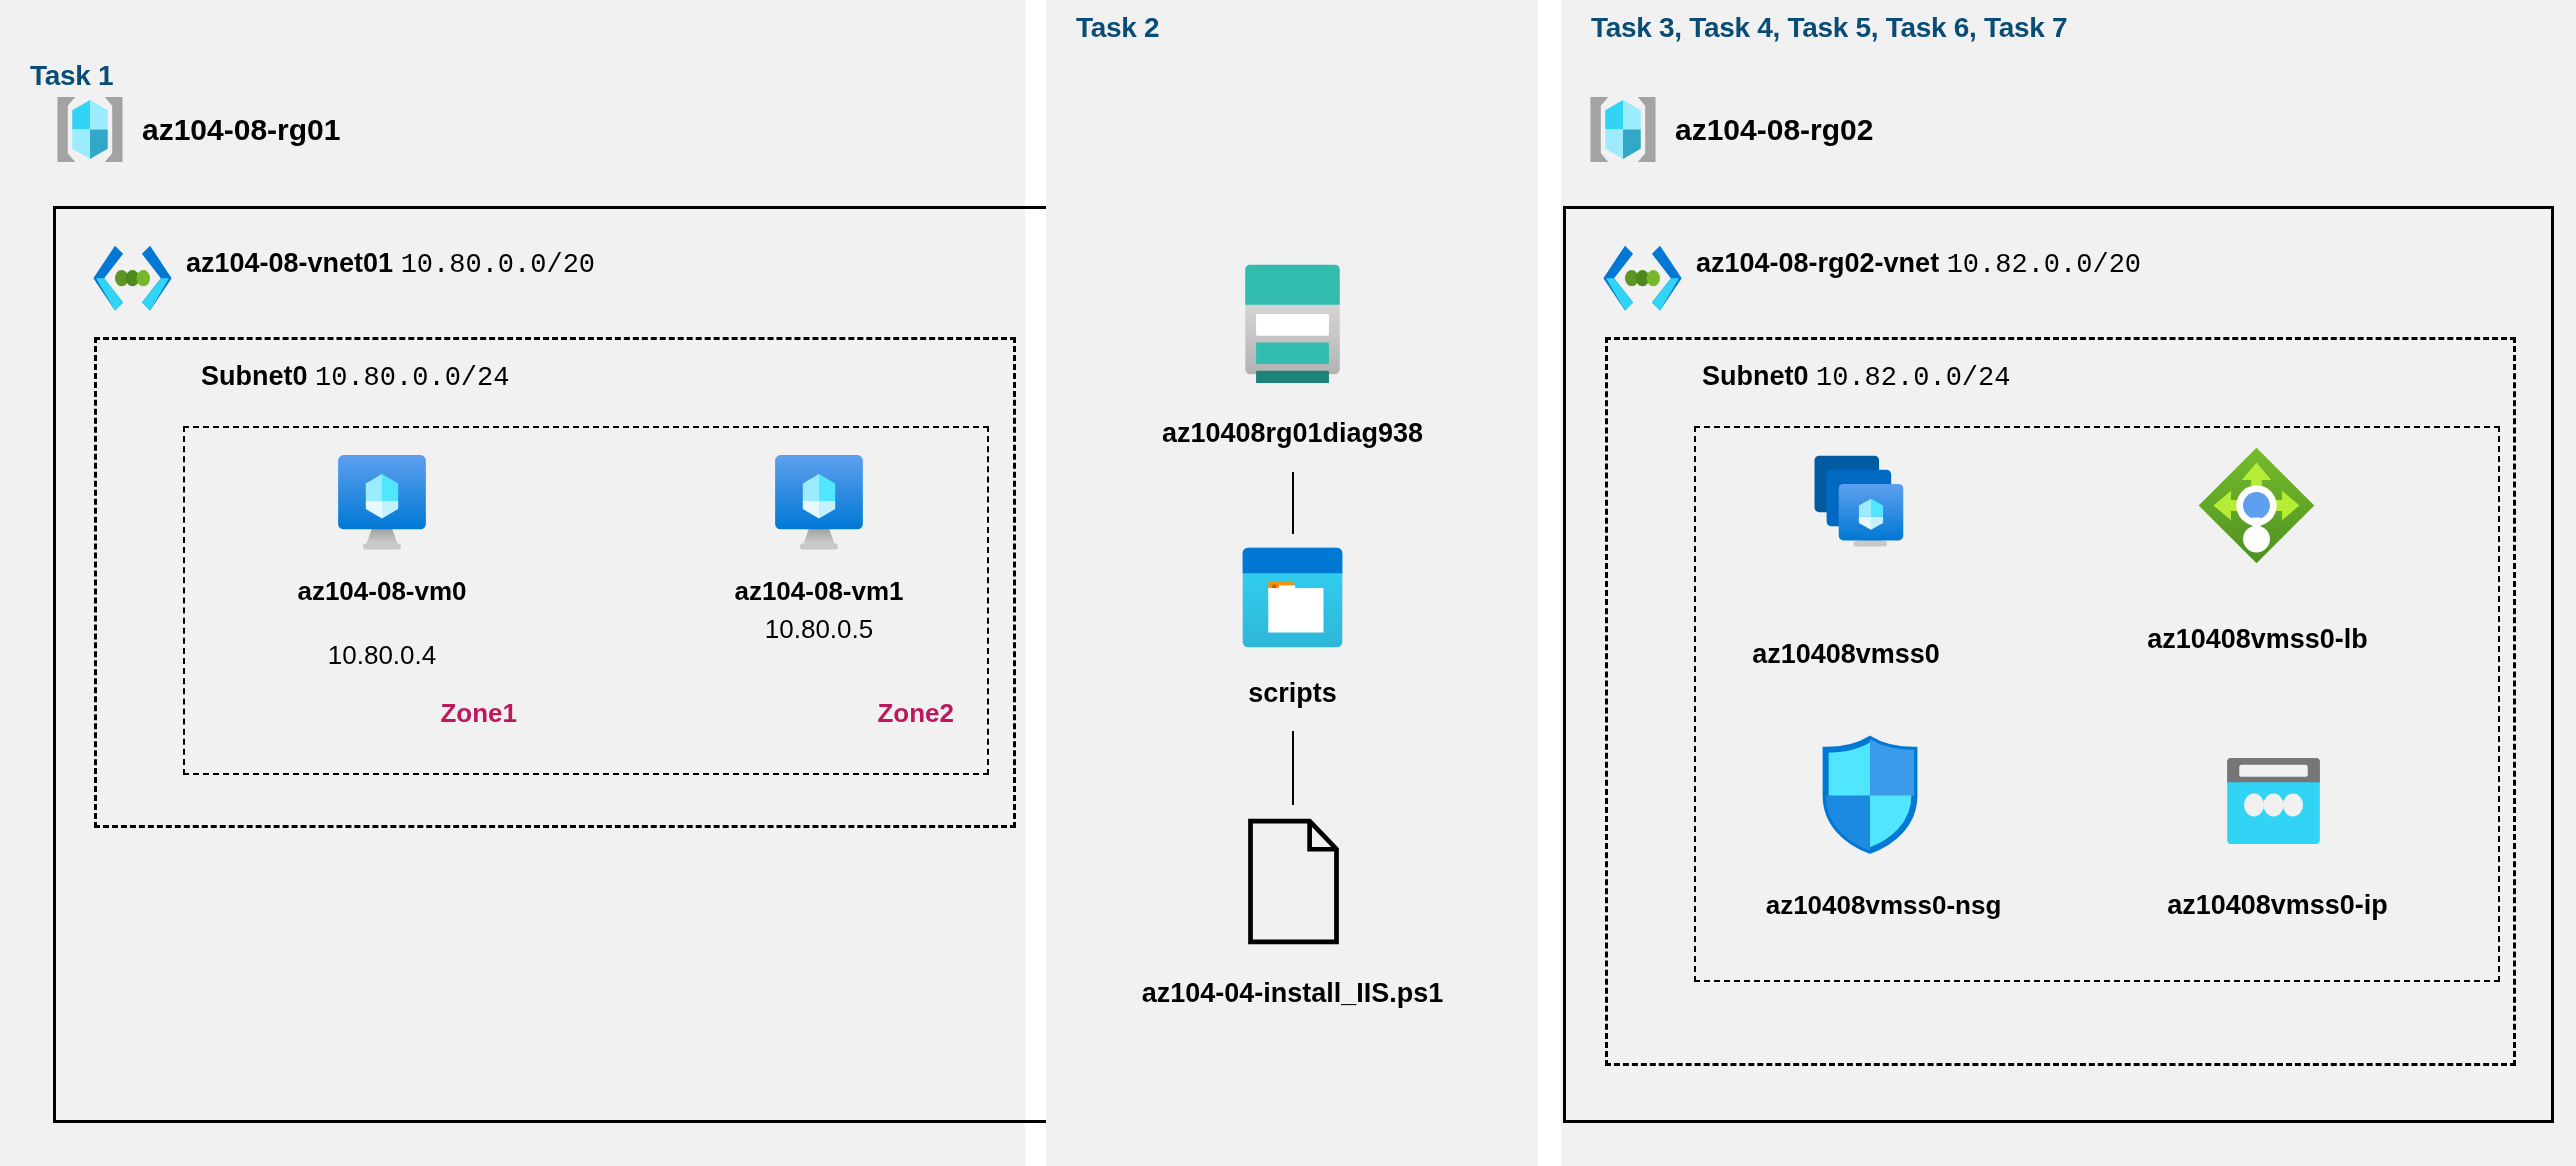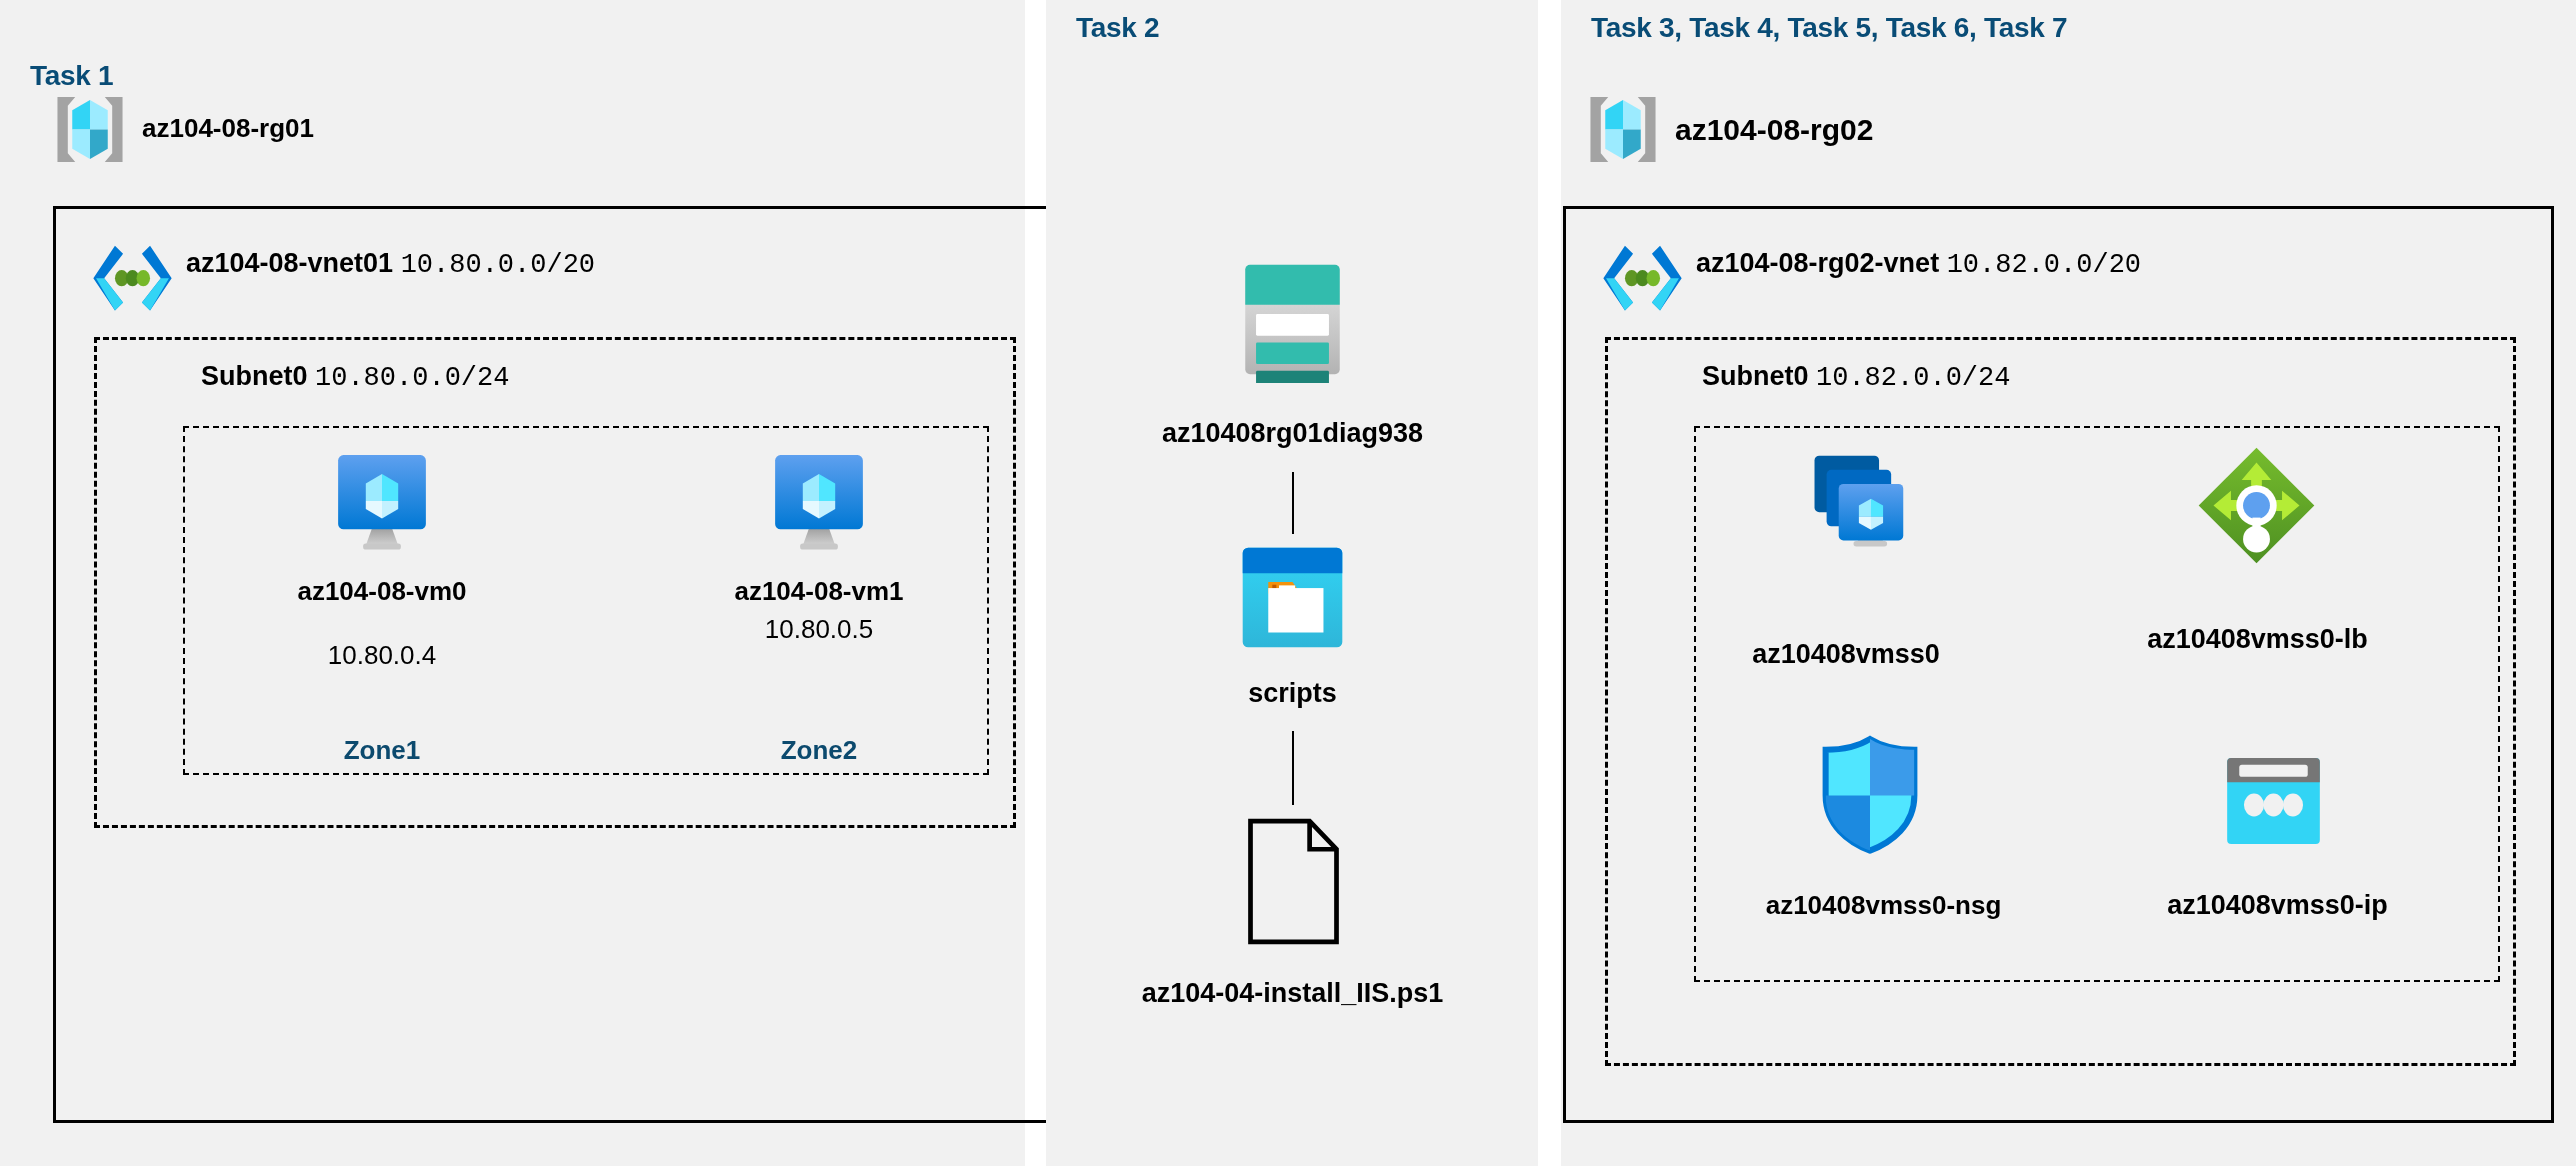--- a/index.html
+++ b/index.html
@@ -23,22 +23,22 @@
   .hdr .cidr{font-weight:normal;font-family:Liberation Mono, monospace;}
   .nodelabel{
     position:absolute;text-align:center;white-space:nowrap;
     font-size:26px;font-weight:bold;color:#000;
   }
   .nodesub{
     position:absolute;text-align:center;white-space:nowrap;
     font-size:26px;font-weight:normal;color:#000;
   }
   .zonelabel{
-    position:absolute;text-align:center;white-space:nowrap;
-    font-size:26px;font-weight:bold;color:#0c4a6e;margin-top:37px;
+    position:absolute;text-align:right;white-space:nowrap;
+    font-size:26px;font-weight:bold;color:#be185d;
   }
   .iconwrap{position:absolute;}
   .connector{position:absolute;background:#000;width:2px;}
 </style>
 </head>
 <body>
 
 <div class="panel" style="left:0px;top:0px;width:1025px;height:1166px;"></div>
 
 <div class="task-title" style="left:30px;top:12px;margin-top:48px;">Task 1</div>
@@ -46,21 +46,21 @@
 <div class="iconwrap" style="left:53px;top:94px;width:74px;height:71px;">
   <svg viewBox="0 0 100 96" width="74" height="71">
     <path d="M6 4 L30 4 L20 16 L20 80 L30 92 L6 92 L6 4 Z" fill="#a3a3a3"></path>
     <path d="M94 4 L70 4 L80 16 L80 80 L70 92 L94 92 L94 4 Z" fill="#a3a3a3"></path>
     <polygon points="50,8 74,22 74,48 50,48" fill="#9cebff"></polygon>
     <polygon points="50,8 26,22 26,48 50,48" fill="#32d4f5"></polygon>
     <polygon points="50,48 74,48 74,74 50,88" fill="#32a8c9"></polygon>
     <polygon points="50,48 26,48 26,74 50,88" fill="#9cebff"></polygon>
   </svg>
 </div>
-<div class="nodelabel" style="left:142px;top:113px;text-align:center;font-size:26px;">az104-08-rg01</div>
+<div class="nodelabel" style="left:142px;top:113px;text-align:center;font-size:30px;">az104-08-rg01</div>
 
 <div class="solidbox" style="left:53px;top:206px;width:1444px;height:917px;"></div>
 
 <div class="iconwrap" style="left:92px;top:243px;width:81px;height:71px;">
   <svg viewBox="0 0 120 105" width="81" height="71">
     <path d="M34 4 L46 16 L18 52 L46 88 L34 100 L2 52 Z" fill="#0078d4"></path>
     <path d="M86 4 L74 16 L102 52 L74 88 L86 100 L118 52 Z" fill="#0078d4"></path>
     <path d="M34 100 L46 88 L18 52 L6 52 Z" fill="#32d4f5"></path>
     <path d="M86 100 L74 88 L102 52 L114 52 Z" fill="#32d4f5"></path>
     <path d="M34 4 L46 16 L18 52 L6 52 Z" fill="#1a8fe3" opacity="0"></path>

